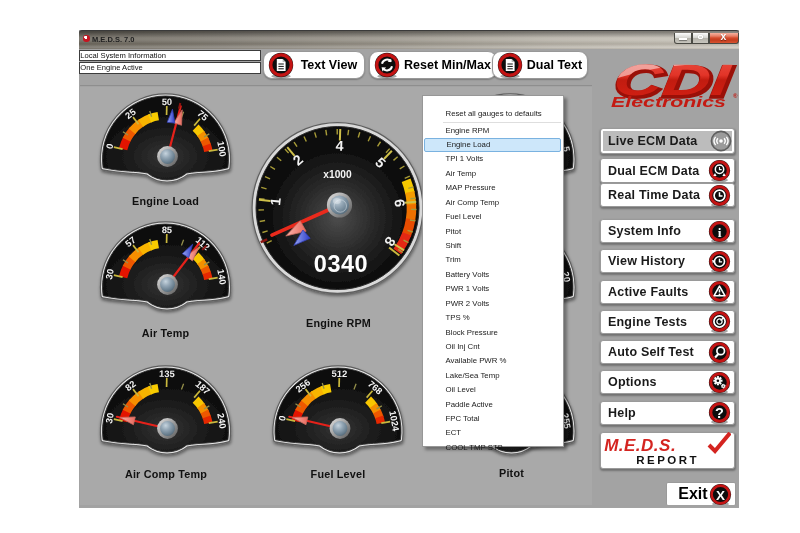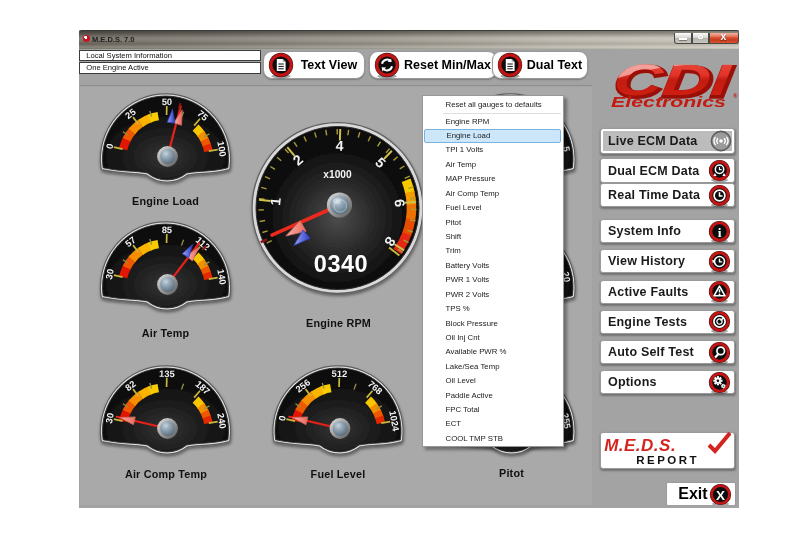--- a/index.html
+++ b/index.html
@@ -13,21 +13,21 @@
 .capbtn { position:absolute; top:1.6px; height:11.2px; border:1px solid #4a4a44; border-top:none; }
 #bmin { left:595px; width:18px; border-radius:0 0 0 3px;
   background:linear-gradient(180deg,#fdfdfd,#d8d8d4 45%,#b4b2aa 50%,#c8c6be); }
 #bmax { left:613px; width:16.5px; background:linear-gradient(180deg,#fdfdfd,#d8d8d4 45%,#b4b2aa 50%,#c8c6be); }
 #bclose { left:629.5px; width:30px; border-radius:0 0 3px 0;
   background:linear-gradient(180deg,#f5b09e 0%,#e8826a 30%,#d4492a 50%,#c43c1e 70%,#d8532f 100%); }
 #bmin::after { content:""; position:absolute; left:4px; right:4px; top:5.5px; height:2px; background:#fff; box-shadow:0 1px 1px rgba(0,0,0,0.4); }
 #bmax::after { content:""; position:absolute; left:4.5px; right:4.5px; top:2.5px; bottom:3.5px; border:1.6px solid #fff; border-radius:1px; box-shadow:0 0 1px rgba(0,0,0,0.4); }
 #bclose::after { content:"x"; position:absolute; left:0; right:0; top:-3px; text-align:center; color:#fff; font-size:10.5px; font-weight:bold; text-shadow:0 1px 1px rgba(0,0,0,0.45); }
 .tbox { position:absolute; left:0.3px; width:182px; height:11.2px; border:1px solid #3c3c3c; background:#fff;
-  font-size:7.6px; color:#111; line-height:9.6px; padding-left:6px; }
+  font-size:7.6px; color:#111; line-height:9.6px; padding-left:0; }
 .toolbtn { position:absolute; top:20.5px; height:28.5px; background:#fff; border:1px solid #989898; border-radius:9px;
   display:flex; align-items:center; box-shadow:0 1px 1.5px rgba(0,0,0,0.25); }
 .toolbtn .ti { margin-left:3px; flex:0 0 auto; display:flex; }
 .toolbtn .tt { flex:1; text-align:center; font-size:12.5px; font-weight:bold; color:#000; margin-left:-2px; }
 #panelwrap { position:absolute; left:0.5px; top:55px; }
 #botline { position:absolute; left:0; bottom:1px; width:100%; height:2.2px; background:#a2a2a2; }
 #sidebar { position:absolute; left:0; top:0; width:100%; height:100%; }
 .sbtn { position:absolute; left:521px; width:135.3px; height:24.2px; background:#fff; border:1.2px solid #9a9a9a;
   border-radius:3px; display:flex; align-items:center; box-shadow:0.5px 1.5px 2px rgba(0,0,0,0.3); }
 .sbtn.active { background:#bcbcbc; box-shadow:inset 0 0 0 2px #fff, 0.5px 1.5px 2px rgba(0,0,0,0.3); }
@@ -35,21 +35,21 @@
 .sbi { margin-right:2.5px; display:flex; }
 .meds { flex-direction:column; justify-content:center; }
 .medslogo { display:flex; align-items:center; margin-top:2px;gap:35px; }
 .m1 { color:#d42420; font-size:17px; font-weight:bold; font-style:italic; letter-spacing:0.5px; margin-right:-4px; }
 .medsr { font-size:11.5px; font-weight:bold; color:#111; letter-spacing:2.5px; margin-top:-2px; }
 .exitbtn { position:absolute; left:587.3px; top:452.3px; width:69.6px; height:24.2px; background:#fff;
   border:1.2px solid #9a9a9a; border-radius:2px; display:flex; align-items:center; }
 .ext { font-size:16px; font-weight:bold; color:#000; margin-left:11px; flex:1; }
 #cdilogo { position:absolute; left:528px; top:20px; }
 #menu { position:absolute; left:343px; top:65px; width:141.5px; height:352px; background:#fff; border:1px solid #979797;
-  box-shadow:3px 3px 3px rgba(0,0,0,0.35); padding-top:2px; z-index:10; }
+  box-shadow:3px 3px 3px rgba(0,0,0,0.35); padding-top:11px; z-index:10; }
 .mi { height:14.43px; font-size:7.8px; color:#1a1a1a; line-height:14.43px; padding-left:22.5px; position:relative; }
 .mi.sel { background:#cde7fa; border:1px solid #7ab2e0; border-radius:2px; margin:0 1.4px; padding-left:21.1px; line-height:12.4px; }
 .msep { height:1px; background:#dedede; margin:0.6px 1.5px 0.6px 20px; }
 </style></head>
 <body>
 <div id="win">
   <div id="tbar">
       <div id="ticon"></div>
       <div id="ttext">M.E.D.S. 7.0</div>
     <div class="capbtn" id="bmin"></div>
@@ -611,20 +611,31 @@
               <line x1="0" y1="-1.6" x2="0" y2="-3.1" stroke="#fff" stroke-width="1.7" transform="rotate(122.8)"></line>
               <line x1="0" y1="-1.6" x2="0" y2="-3.1" stroke="#fff" stroke-width="1.7" transform="rotate(174.2)"></line>
               <line x1="0" y1="-1.6" x2="0" y2="-3.1" stroke="#fff" stroke-width="1.7" transform="rotate(225.6)"></line>
               <line x1="0" y1="-1.6" x2="0" y2="-3.1" stroke="#fff" stroke-width="1.7" transform="rotate(277.0)"></line>
               <line x1="0" y1="-1.6" x2="0" y2="-3.1" stroke="#fff" stroke-width="1.7" transform="rotate(328.4)"></line>
               <circle r="1" fill="#0d0d0d"></circle>
             </g>
           </svg>
         </span>
       </div>
+<div class="sbtn" style="top:370.54px">
+        <span class="sbt">Help</span>
+        <span class="sbi">
+          <svg width="25" height="25" viewBox="0 0 25 25">
+            <ellipse cx="12.5" cy="22.1" rx="8.48" ry="2.2" fill="#000" opacity="0.35"></ellipse>
+            <circle cx="12.5" cy="12.5" r="10.6" fill="#1a1a1a"></circle>
+            <circle cx="12.5" cy="12.5" r="8.7" fill="#0d0d0d" stroke="#c41414" stroke-width="3.0"></circle>
+            <text x="12.5" y="13.3" font-size="14.5" font-weight="bold" fill="#fff" text-anchor="middle" dominant-baseline="central">?</text>
+          </svg>
+        </span>
+      </div>
 <div class="sbtn meds" style="top:401.5px;height:37px">
 <div class="medslogo">
           <span class="m1">M.E.D.S.</span>
           <svg width="24" height="22" viewBox="0 0 24 22" style="margin-top:-6px">
             <path d="M 2 13 L 8 19 L 23 1" fill="none" stroke="#d42420" stroke-width="4"></path>
           </svg>
         </div>
 <div class="medsr">REPORT</div>
       </div>
 <div class="exitbtn">

